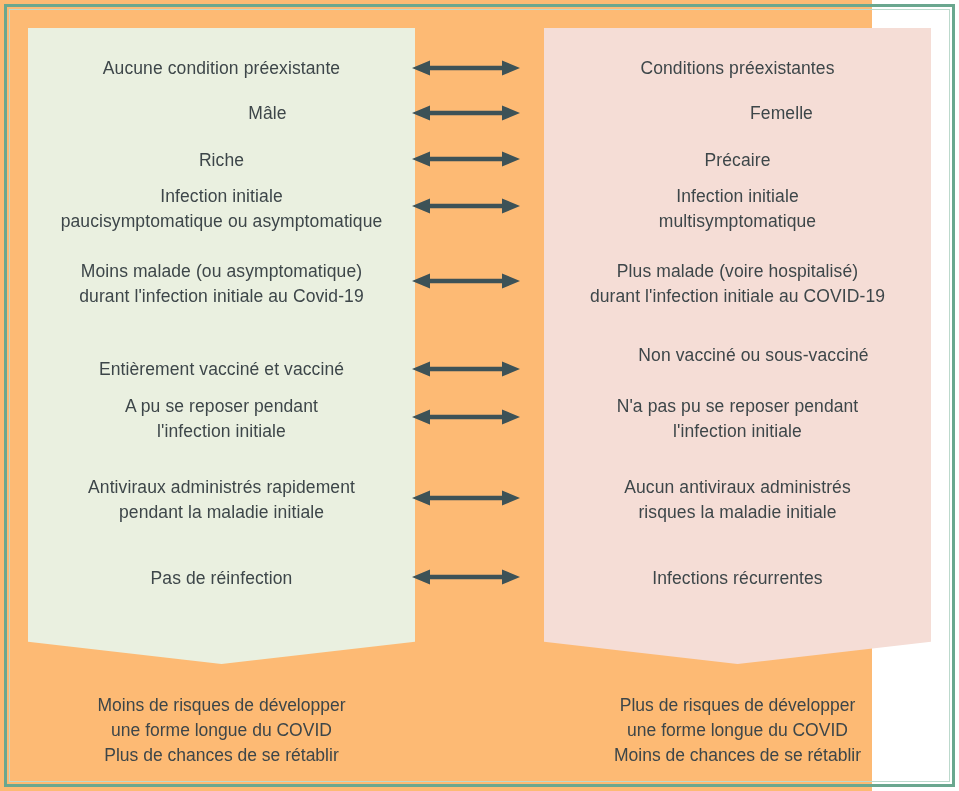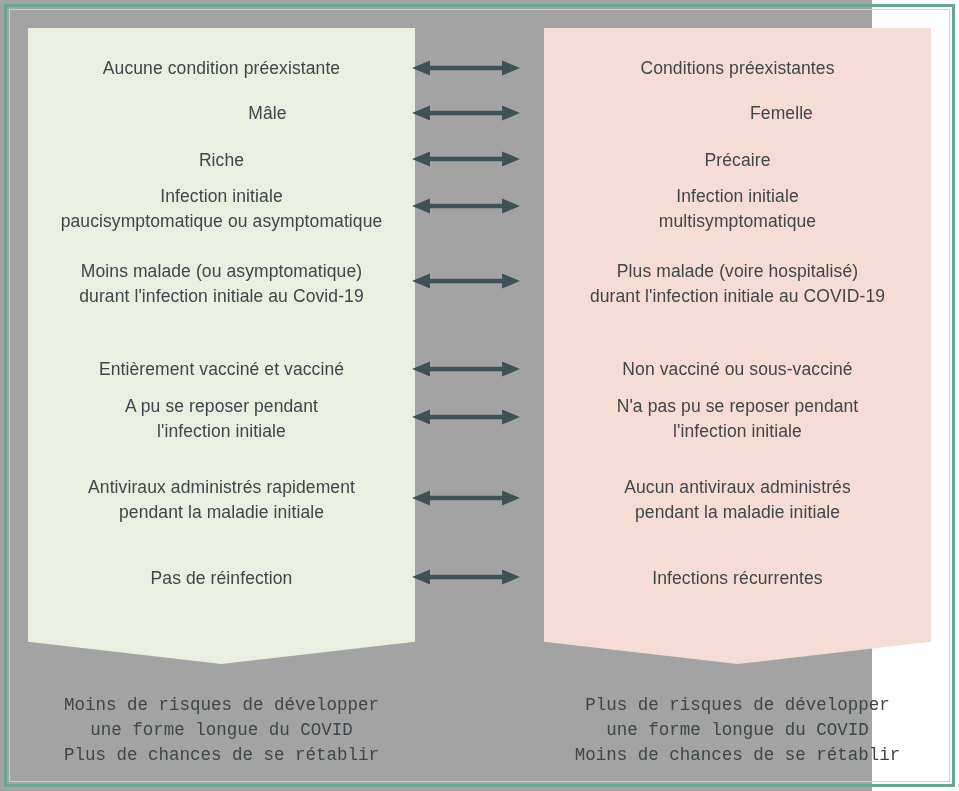--- a/index.html
+++ b/index.html
@@ -11,21 +11,21 @@
     height: 791px;
     background: #ffffff;
     font-family: "Liberation Sans", sans-serif;
     overflow: hidden;
   }
 
   #root {
     position: relative;
     width: 872px;
     height: 791px;
-    background: #a3a3a3;
+    background: #fdba74;
     box-sizing: border-box;
   }
 
   
   .frame-outer {
     position: absolute;
     left: 4px;
     top: 4px;
     width: 951px;
     height: 783px;
@@ -87,21 +87,20 @@
   
   .conclusion {
     position: absolute;
     top: 693px;
     width: 387px;
     text-align: center;
     color: #3d4649;
     font-size: 17.5px;
     line-height: 25px;
     white-space: pre-line;
-    font-family: Liberation Mono, monospace;
   }
   .conclusion-left  { left: 28px;  }
   .conclusion-right { left: 544px; }
 </style>
 </head>
 <body>
 
 <div id="root">
 
   <div class="frame-outer"></div>
@@ -119,29 +118,29 @@
       <div class="cell cell-right" style="top: 148px;">Précaire</div>
       <div class="cell cell-left" style="top: 184px;">Infection initiale
 paucisymptomatique ou asymptomatique</div>
       <div class="cell cell-right" style="top: 184px;">Infection initiale
 multisymptomatique</div>
       <div class="cell cell-left" style="top: 259px;">Moins malade (ou asymptomatique)
 durant l'infection initiale au Covid-19</div>
       <div class="cell cell-right" style="top: 259px;">Plus malade (voire hospitalisé)
 durant l'infection initiale au COVID-19</div>
       <div class="cell cell-left" style="top: 357px;">Entièrement vacciné et vacciné</div>
-      <div class="cell cell-right" style="top: 357px;">Non vacciné ou sous-vacciné</div>
+      <div class="cell cell-right" style="top: 343px; padding-left: 16px;">Non vacciné ou sous-vacciné</div>
       <div class="cell cell-left" style="top: 394px;">A pu se reposer pendant
 l'infection initiale</div>
       <div class="cell cell-right" style="top: 394px;">N'a pas pu se reposer pendant
 l'infection initiale</div>
       <div class="cell cell-left" style="top: 475px;">Antiviraux administrés rapidement
 pendant la maladie initiale</div>
       <div class="cell cell-right" style="top: 475px;">Aucun antiviraux administrés
-pendant la maladie initiale</div>
+risques la maladie initiale</div>
       <div class="cell cell-left" style="top: 566px;">Pas de réinfection</div>
       <div class="cell cell-right" style="top: 566px;">Infections récurrentes</div>
     </div>
   <div id="arrows">
       <div class="arrow" style="top: 58px;">
         <svg viewBox="0 0 112 20" xmlns="http://www.w3.org/2000/svg">
           <path d="M2 10 L20 2.5 L20 7.7 L92 7.7 L92 2.5 L110 10 L92 17.5 L92 12.3 L20 12.3 L20 17.5 Z" fill="#3d5257"></path>
         </svg>
       </div>
       <div class="arrow" style="top: 103px;">

